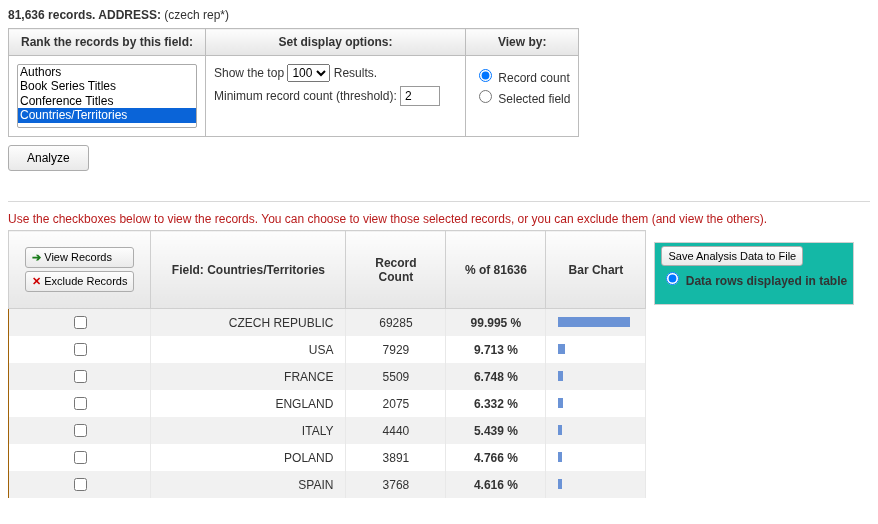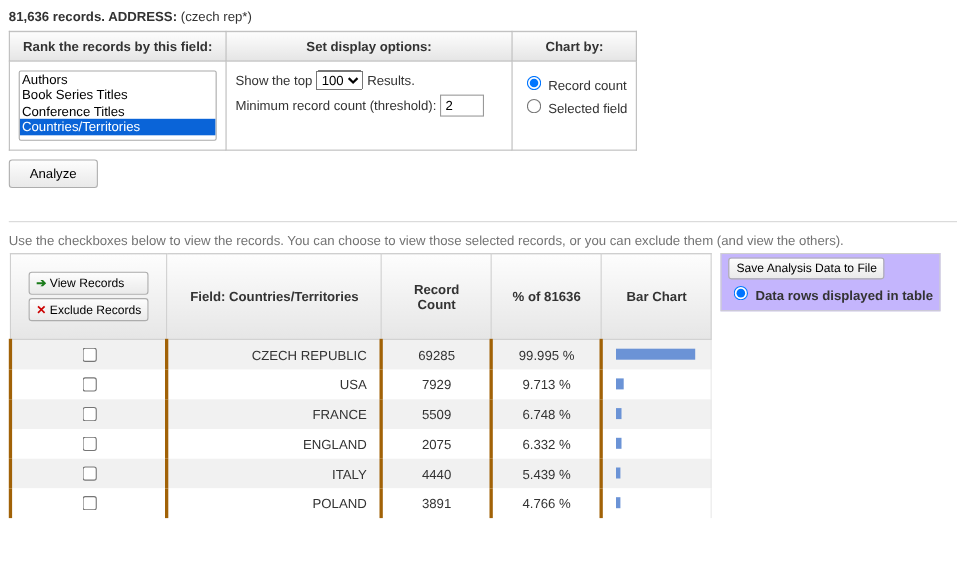--- a/index.html
+++ b/index.html
@@ -51,46 +51,46 @@
   .show-top-line { margin-bottom: 4px; }
   .show-top-line select { font-size: 12px; }
   .thresh-line input[type=text] {
     width: 40px;
     font-size: 12px;
     padding: 2px 4px;
     border: 1px solid #999;
   }
   .sort-cell label { display:block; margin: 2px 0; font-size: 12px; }
   hr.sep { border: none; border-top: 1px solid #d8d8d8; margin: 30px 0 10px 0; }
-  .instr { margin-bottom: 4px; font-size: 12px; color: #737373; }
+  .instr { margin-bottom: 4px; font-size: 12px; color: #b91c1c; }
   .results-wrap { display: flex; align-items: flex-start; gap: 8px; }
   .results-table {
     border-collapse: collapse;
     font-size: 12px;
   }
   .results-table th {
     background: linear-gradient(#fdfdfd,#e6e6e6);
     border: 1px solid #cfcfcf;
     padding: 12px 10px;
     font-weight: bold;
     text-align: center;
     margin-left: 32px;
   }
   .results-table td {
-    border-left: 3px solid #a16207;
+    border-left: 1px solid #a16207;
     border-right: 1px solid #e8e8e8;
     padding: 4px 10px;
     text-align: right;
   }
   .results-table tbody tr:nth-child(odd) td { background: #f1f1f1; }
   .results-table tbody tr:nth-child(even) td { background: #ffffff; }
   .results-table td.chk { text-align: center; width: 60px; }
   .results-table td.field { text-align: right; width: 195px; padding-right: 12px; }
   .results-table td.count { width: 100px; text-align: center; }
-  .results-table td.pct { width: 100px; text-align: center; }
+  .results-table td.pct { width: 100px; text-align: center; font-weight: bold; }
   .results-table td.bar { width: 100px; text-align: left; padding-left: 12px; }
   .action-btns {
     display: flex;
     flex-direction: column;
     gap: 3px;
     padding: 4px 6px;
   }
   .small-btn {
     background: linear-gradient(#fdfdfd,#eaeaea);
     border: 1px solid #adadad;
@@ -99,24 +99,25 @@
     font-size: 11px;
     cursor: pointer;
     text-align: left;
     white-space: nowrap;
   }
   .small-btn .arrow { color: #1a7b1a; font-weight: bold; }
   .small-btn .x { color: #c00; font-weight: bold; }
   .barfill { display:inline-block; height: 10px; background: #6b93d6; }
   .save-box {
     border: 1px solid #cfcfcf;
-    background: #c4b5fd;
-    padding: 3px 6px 6px 6px;
+    background: #14b8a6;
+    padding: 3px 6px 16px 6px;
     font-size: 12px;
     min-width: 200px;
+    margin-top: 12px;
   }
   .save-box .small-btn { margin-bottom: 3px; display:inline-block; }
   .save-box label { display:block; font-weight: bold; font-size: 12px; }
   .first-col-header { width: 140px; border:1px solid #cfcfcf; background: linear-gradient(#fdfdfd,#e6e6e6); padding:4px; vertical-align: middle; }
 </style>
 </head>
 <body>
 
 
 
@@ -125,21 +126,21 @@
   <span>records.</span>
   <span class="addr-label">ADDRESS:</span>
   <span class="addr-val">(czech rep*)</span>
 </div>
 
 <table class="options-table">
   <tbody>
       <tr>
     <th>Rank the records by this field:</th>
     <th style="width:260px">Set display options:</th>
-    <th>Chart by:</th>
+    <th>View by:</th>
   </tr>
   <tr>
     <td class="opt-cell">
       <select size="4" class="rank-select">
         <option>Authors</option>
         <option>Book Series Titles</option>
         <option>Conference Titles</option>
         <option class="selected" selected="">Countries/Territories</option>
       </select>
     </td>
@@ -238,20 +239,27 @@
           <td class="pct">5.439 %</td>
           <td class="bar"><span class="barfill" style="width:4px"></span></td>
         </tr>
         <tr>
           <td class="chk"><input type="checkbox" style=""></td>
           <td class="field">POLAND</td>
           <td class="count">3891</td>
           <td class="pct">4.766 %</td>
           <td class="bar"><span class="barfill" style="width:4px"></span></td>
         </tr>
+        <tr>
+          <td class="chk"><input type="checkbox" style=""></td>
+          <td class="field">SPAIN</td>
+          <td class="count">3768</td>
+          <td class="pct">4.616 %</td>
+          <td class="bar"><span class="barfill" style="width:4px"></span></td>
+        </tr>
       </tbody>
   </table>
 
   <div class="save-box">
     <button class="small-btn">Save Analysis Data to File</button>
     <label>
       <input type="radio" name="saveopt" checked="" style="">
       <span>Data rows displayed in table</span>
     </label>
   </div>

